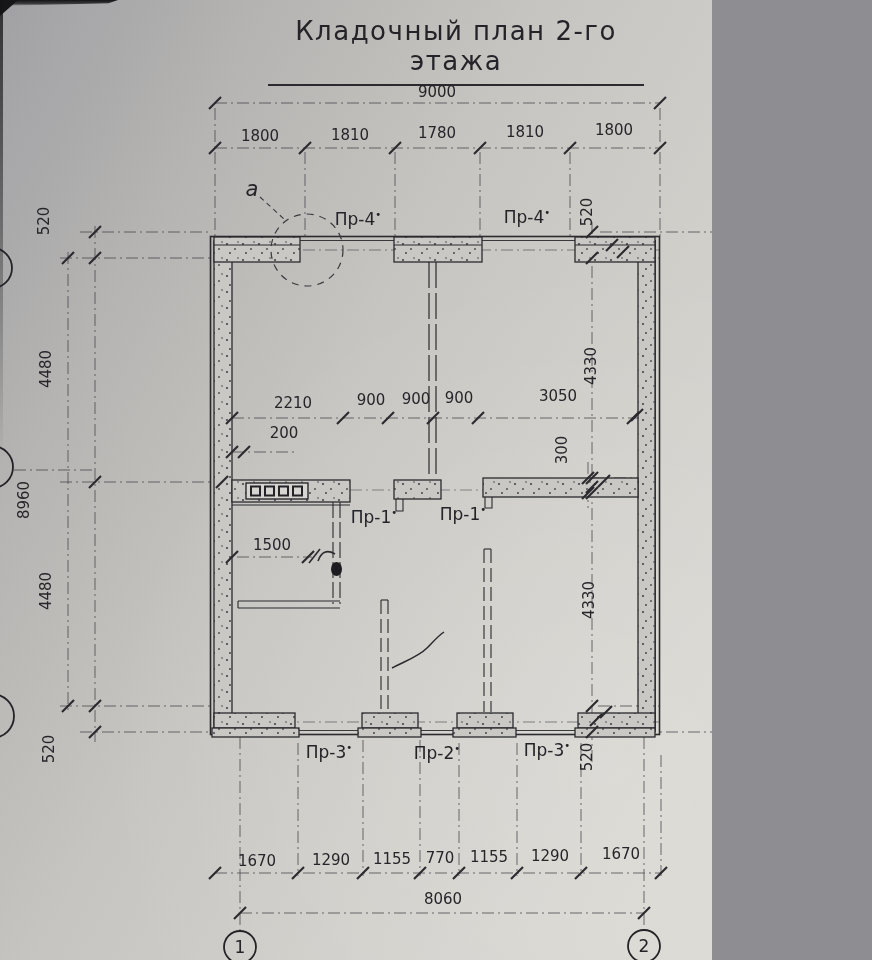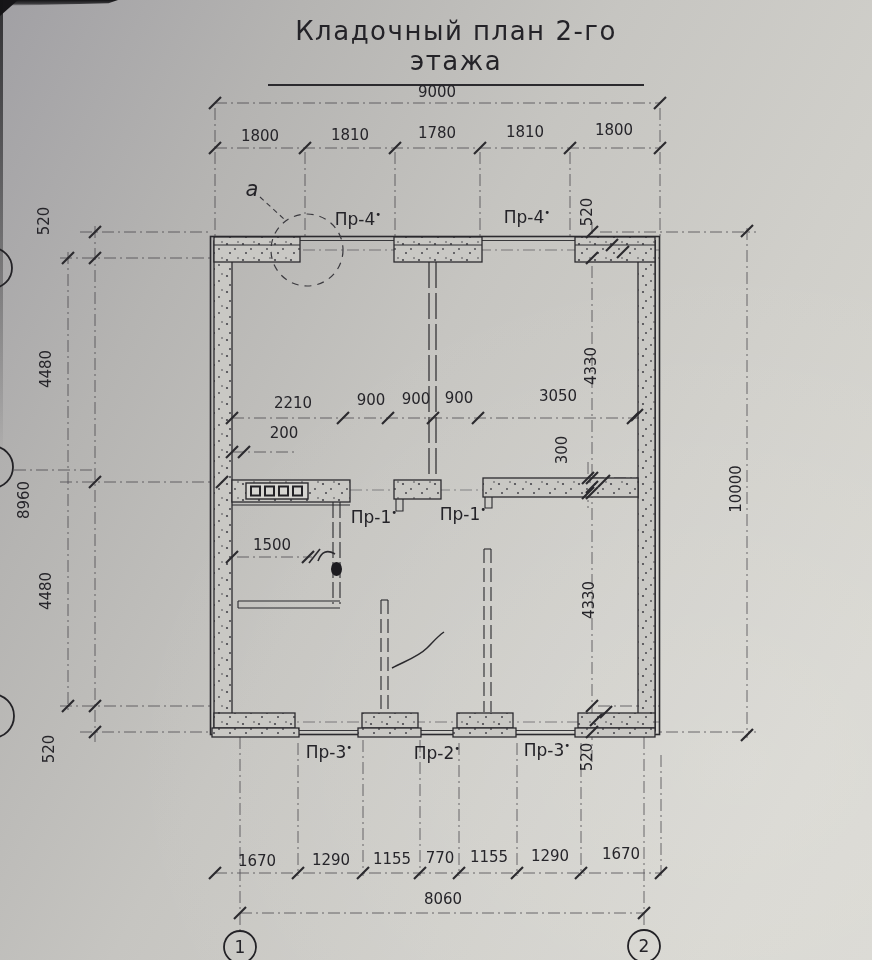--- a/index.html
+++ b/index.html
@@ -1,17 +1,17 @@
 <!DOCTYPE html>
 <html><head>
 <meta charset="utf-8">
 <style>
   html,body{margin:0;padding:0;background:#8e8d91;}
   .scan{
-    position:relative;width:872px;height:960px;overflow:hidden;
+    position:relative;width:712px;height:960px;overflow:hidden;
     background:
       radial-gradient(120% 90% at 85% 80%, rgba(255,255,255,.14), rgba(255,255,255,0) 60%),
       linear-gradient(118deg,#a1a0a4 0%,#b5b4b2 22%,#c6c5c1 45%,#d0cfca 68%,#d7d6d0 88%,#d9d8d2 100%);
     font-family:"DejaVu Sans","Liberation Sans",sans-serif;
     text-decoration:underline;
   }
   .edge-top{position:absolute;left:0;top:0;width:118px;height:6px;
     background:linear-gradient(180deg,#141416,#3c3b3e 60%,transparent);
     clip-path:polygon(0 0,100% 0,92% 55%,0 100%);}
   .edge-corner{position:absolute;left:0;top:0;width:18px;height:16px;

